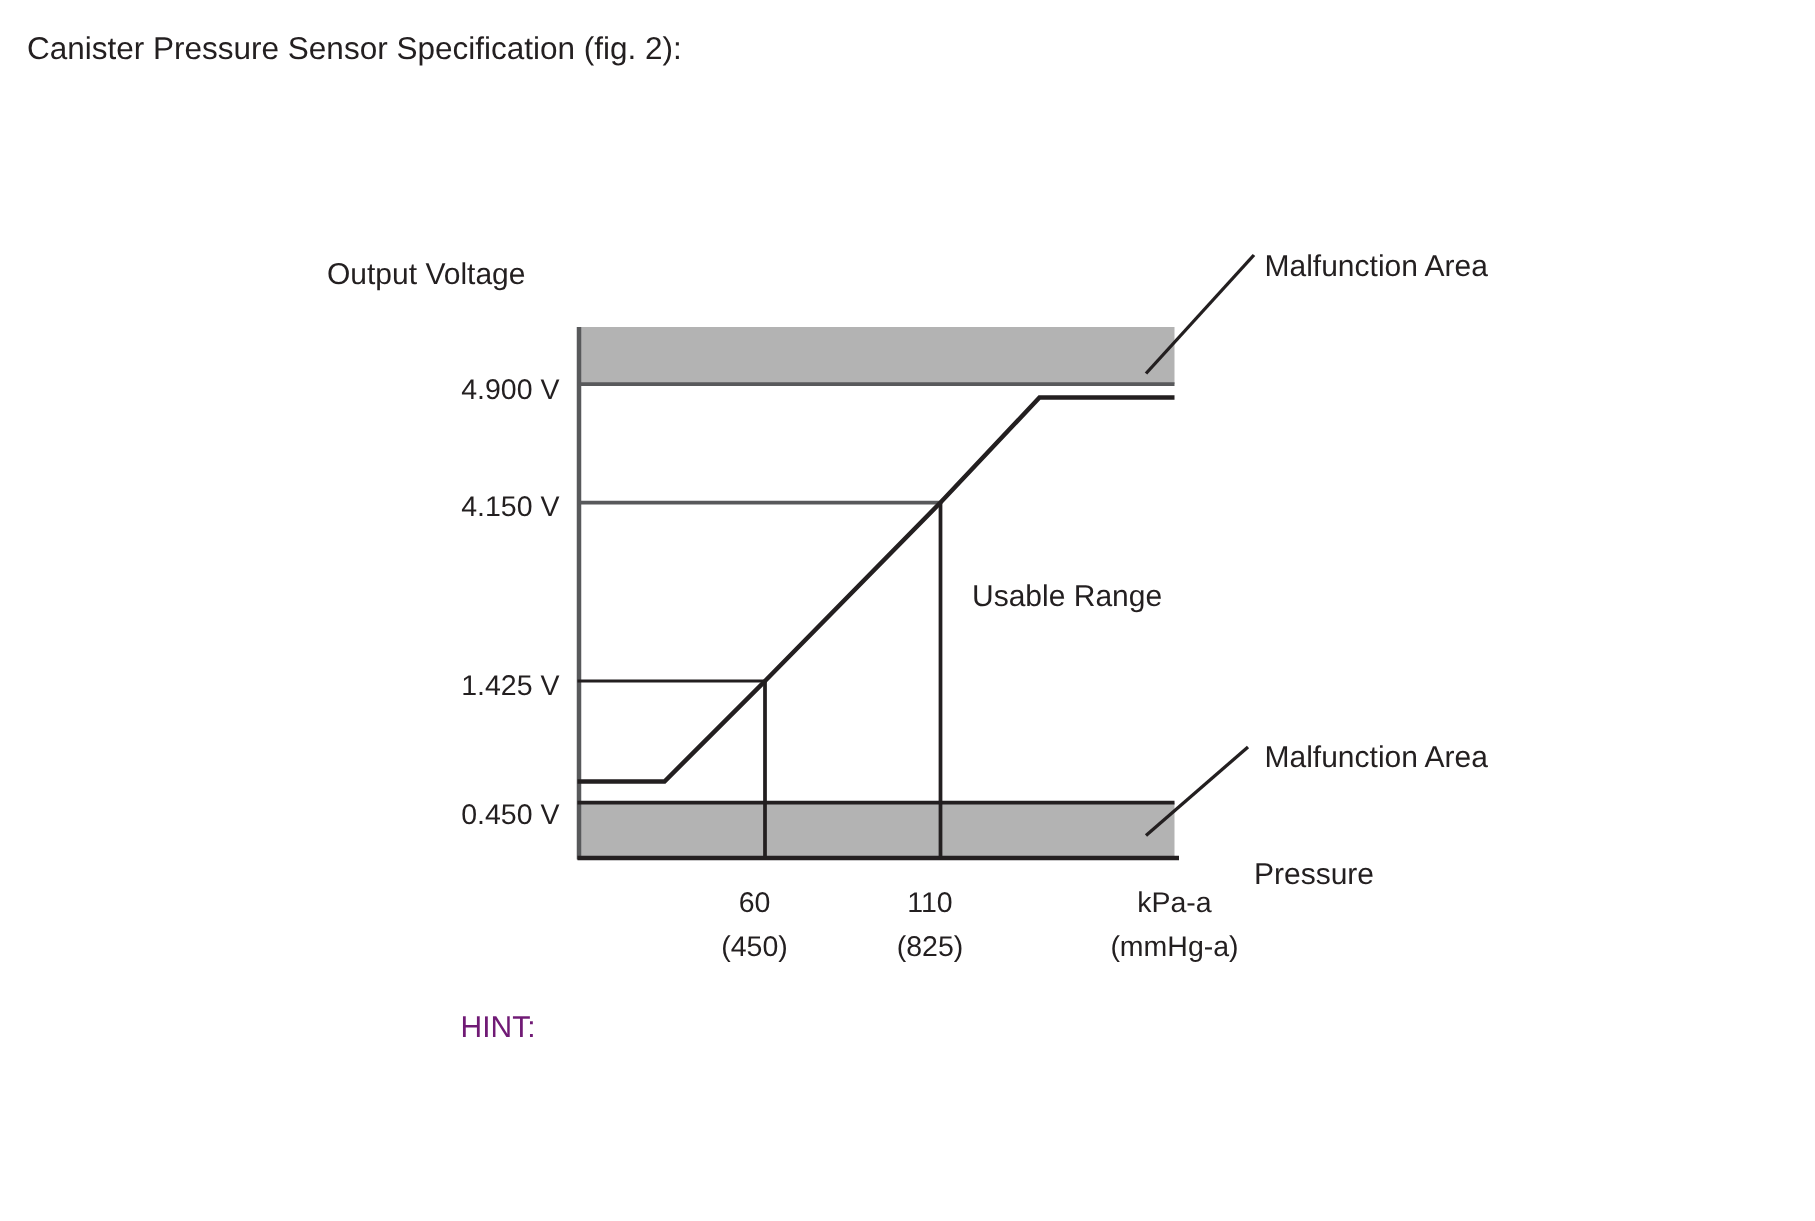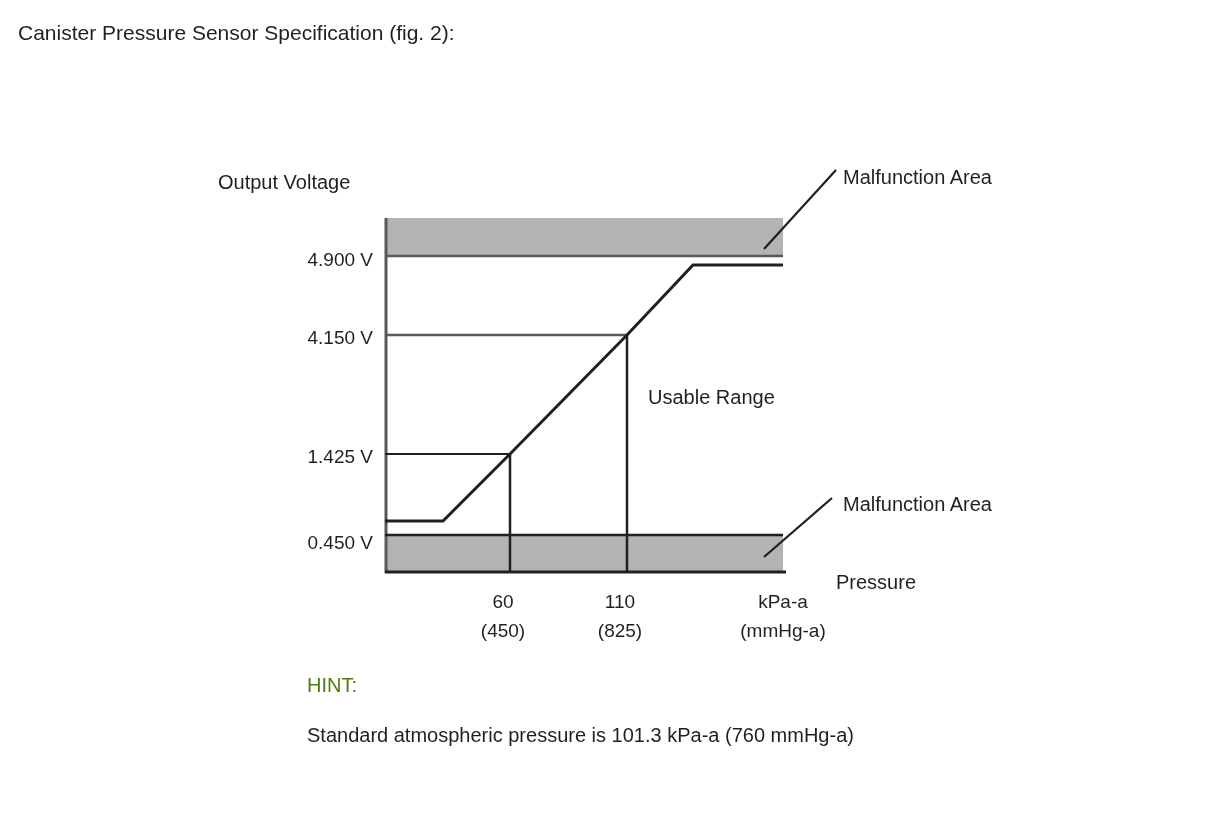--- a/index.html
+++ b/index.html
@@ -51,21 +51,21 @@
   }
   .axis-title { font-size: 20px; }
   .tick-label { font-size: 19px; }
   .annot-label { font-size: 20px; }
   .hint-block {
     position: absolute;
     left: 307px;
     top: 673px;
     font-size: 20px;
     line-height: 25px;
-    color: #4d7c0f;
+    color: #701a75;
   }
   .hint-line2 {
     position: absolute;
     left: 307px;
     top: 723px;
     font-size: 20px;
     line-height: 25px;
     color: #231f20;
     white-space: nowrap;
   }
@@ -117,15 +117,14 @@
       <text class="svg-label tick-label" x="783" y="637" text-anchor="middle">(mmHg-a)</text>
 
       <text class="svg-label annot-label" x="843" y="184">Malfunction Area</text>
       <text class="svg-label annot-label" x="843" y="511">Malfunction Area</text>
       <text class="svg-label annot-label" x="648" y="404">Usable Range</text>
     </svg>
   </div>
 
   <div class="hint-block">HINT:</div>
 
-  <div class="hint-line2">Standard atmospheric pressure is 101.3 kPa-a (760 mmHg-a)</div>
 
 </div>
 
 </body></html>

